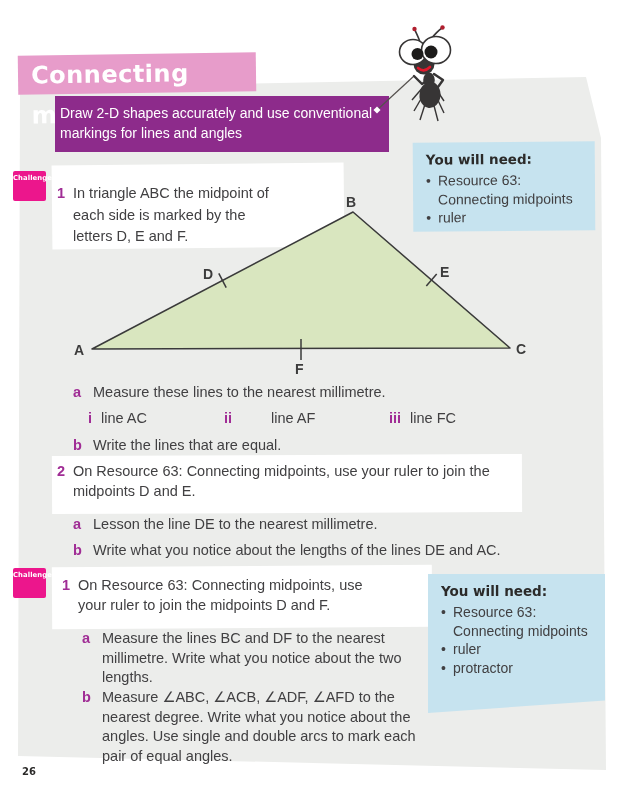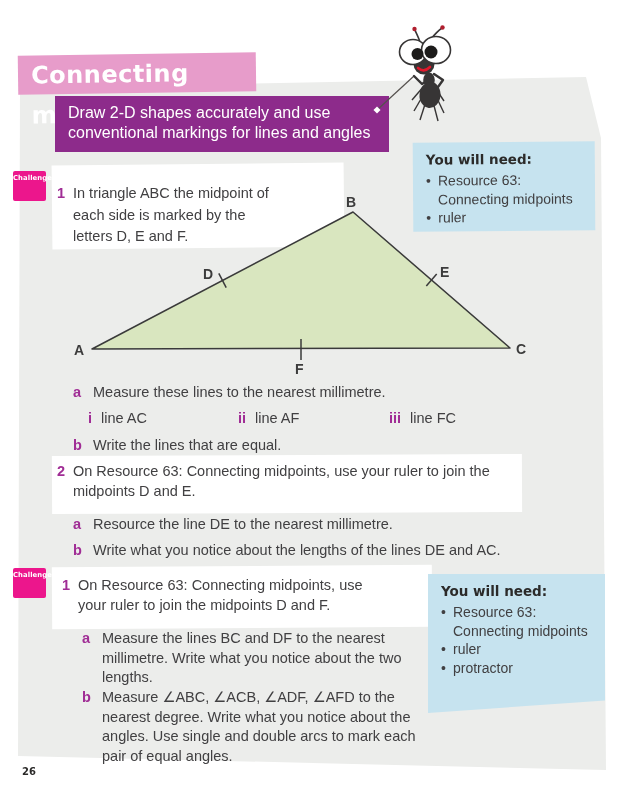--- a/index.html
+++ b/index.html
@@ -23,21 +23,21 @@
   .grey-bg{position:absolute;inset:0;background:var(--grey);
     clip-path:polygon(20px 88px,586px 77px,601px 138px,606px 770px,18px 756px);}
 
   .lesson-ref{left:28px;top:24px;font-size:11.5px;letter-spacing:.2px;}
 
   .title-banner{left:18px;top:54px;width:238px;height:39px;background:var(--pink);
     transform:rotate(-.8deg);}
   .title-banner .t{display:block;color:#fff;font-size:24px;line-height:40px;padding-left:13px;letter-spacing:.5px;}
 
   .objective{left:55px;top:96px;width:334px;background:var(--purple);color:#fff;
-    font-size:16px;line-height:20px;padding:7px 6px 9px 13px;}
+    font-size:14px;line-height:20px;padding:7px 6px 9px 5px;}
 
   .white-box{background:#fff;}
   .box-q1{left:52px;top:164px;width:292px;height:84px;transform:rotate(-.6deg);}
   .box-q2{left:52px;top:455px;width:470px;height:58px;transform:rotate(-.25deg);}
   .box-c2q1{left:52px;top:566px;width:380px;height:62px;transform:rotate(-.4deg);}
 
   .row{position:absolute;display:flex;align-items:flex-start;}
   .qnum,.qletter{flex:none;font-weight:700;color:var(--marker);font-size:14.5px;line-height:19.5px;}
   .qnum{width:16px;}
   .qletter{width:20px;}
@@ -137,21 +137,21 @@
 
   <div class="row" style="left:73px;top:383px;">
     <span class="qletter">a</span>
     <div class="qtext">Measure these lines to the nearest millimetre.</div>
   </div>
 
   <div class="sub" style="left:88px;top:409px;">
     <span class="m">i</span>
     <span class="t">line AC</span>
   </div>
-  <div class="sub" style="left:238px;top:409px;">
+  <div class="sub" style="left:224px;top:409px;gap:30px;">
     <span class="m">ii</span>
     <span class="t">line AF</span>
   </div>
   <div class="sub" style="left:389px;top:409px;">
     <span class="m">iii</span>
     <span class="t">line FC</span>
   </div>
 
   <div class="row" style="left:73px;top:436px;">
     <span class="qletter">b</span>
@@ -159,21 +159,21 @@
   </div>
 
   <div class="abs white-box box-q2"></div>
   <div class="row" style="left:57px;top:462px;">
     <span class="qnum">2</span>
     <div class="qtext" style="width:430px;">On Resource 63: Connecting midpoints, use your ruler to join the midpoints D and E.</div>
   </div>
 
   <div class="row" style="left:73px;top:515px;">
     <span class="qletter">a</span>
-    <div class="qtext">Resource the line DE to the nearest millimetre.</div>
+    <div class="qtext">Lesson the line DE to the nearest millimetre.</div>
   </div>
   <div class="row" style="left:73px;top:541px;">
     <span class="qletter">b</span>
     <div class="qtext" style="width:480px;">Write what you notice about the lengths of the lines DE and AC.</div>
   </div>
 
   <div class="abs badge" style="left:13px;top:568px;">
     <div class="hand bl">Challenge</div>
     <div class="hand bv">2</div>
   </div>

